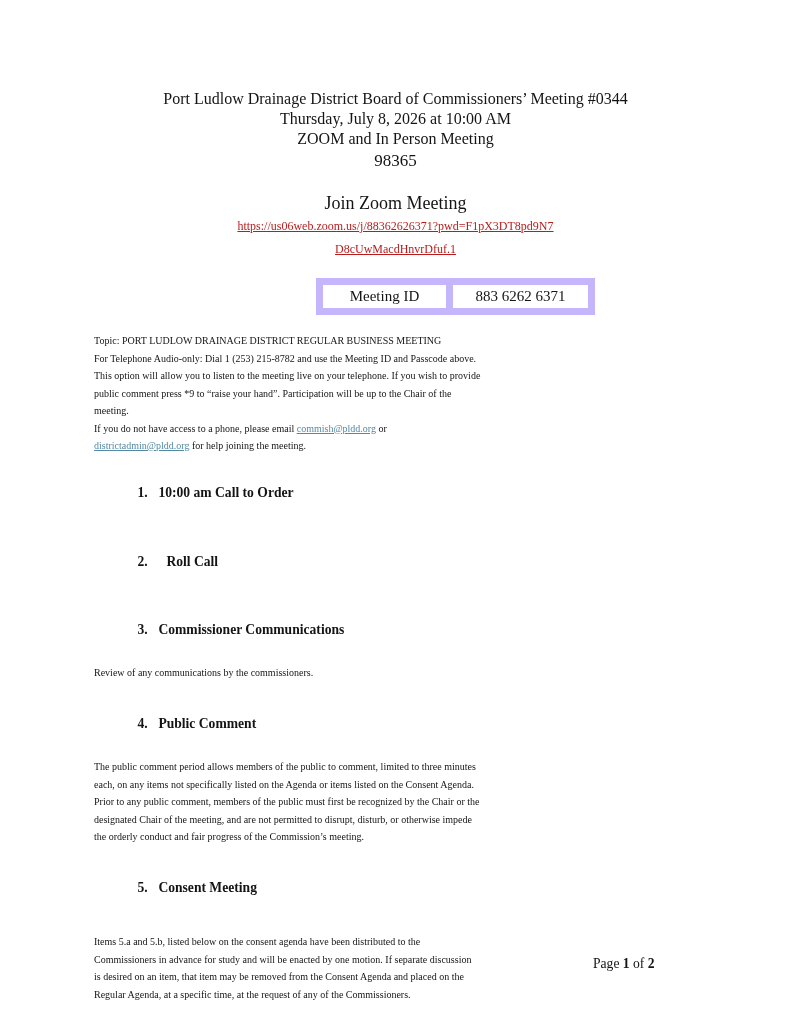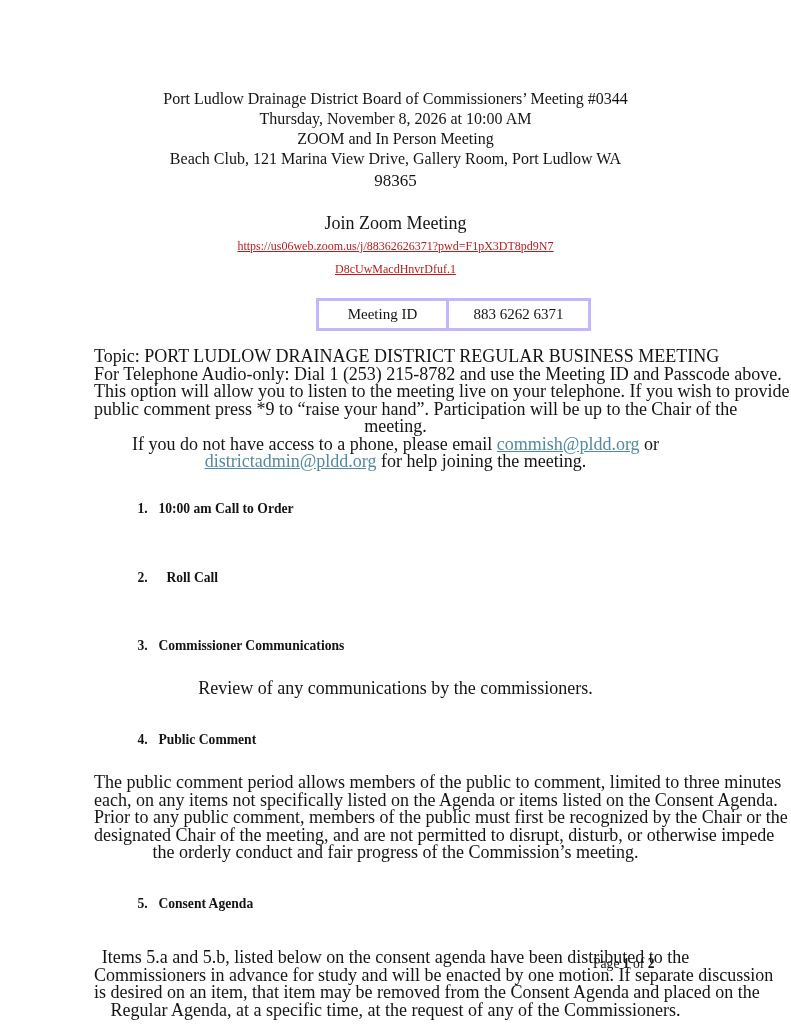--- a/index.html
+++ b/index.html
@@ -35,35 +35,34 @@
   }
   .zoom-link span { display: block; }
 
   
   .zoom-table {
     border-collapse: collapse;
     border: 2px solid #000;
     margin: 17px 0 0 222px;
   }
   .zoom-table td {
-    border: 3px solid #c4b5fd;
+    border: 7px solid #c4b5fd;
     text-align: center;
     font-size: 15px;
     height: 30px;
     vertical-align: middle;
   }
   .zoom-table .c1 { width: 130px; }
   .zoom-table .c2 { width: 142px; }
 
   
   .body-text {
-    font-size: 18px;
+    font-size: 10px;
     line-height: 17.5px;
     white-space: pre;
-    text-align: center;
   }
   .topic-block { margin-top: 17px; }
   .email-link {
     color: #5389a3;
     text-decoration: underline;
     cursor: pointer;
     margin-top: 48px;
   }
 
   
@@ -92,23 +91,22 @@
   }
 </style>
 </head>
 <body>
 
 <div class="page">
   <div class="content">
 
     <div class="doc-header">
       <div class="t-line">Port Ludlow Drainage District Board of Commissioners’ Meeting #0344</div>
-      <div class="t-line">Thursday, November 8, 2026 at 10:00 AM</div>
+      <div class="t-line">Thursday, July 8, 2026 at 10:00 AM</div>
       <div class="t-line">ZOOM and In Person Meeting</div>
-      <div class="t-line">Beach Club, 121 Marina View Drive, Gallery Room, Port Ludlow WA</div>
       <div class="t-zip">98365</div>
     </div>
 
     <div class="zoom-section">
       <div class="zoom-heading">Join Zoom Meeting</div>
       <a class="zoom-link">
         <span>https://us06web.zoom.us/j/88362626371?pwd=F1pX3DT8pd9N7</span>
         <span>D8cUwMacdHnvrDfuf.1</span>
       </a>
     </div>
@@ -146,21 +144,21 @@
     <div class="agenda-item">
       <span class="num">4.</span><span>Public Comment</span>
     </div>
     <div class="body-text item-body">The public comment period allows members of the public to comment, limited to three minutes
 each, on any items not specifically listed on the Agenda or items listed on the Consent Agenda.
 Prior to any public comment, members of the public must first be recognized by the Chair or the
 designated Chair of the meeting, and are not permitted to disrupt, disturb, or otherwise impede
 the orderly conduct and fair progress of the Commission’s meeting.</div>
 
     <div class="agenda-item">
-      <span class="num">5.</span><span>Consent Agenda</span>
+      <span class="num">5.</span><span>Consent Meeting</span>
     </div>
     <div class="body-text item-body-gap">Items 5.a and 5.b, listed below on the consent agenda have been distributed to the
 Commissioners in advance for study and will be enacted by one motion. If separate discussion
 is desired on an item, that item may be removed from the Consent Agenda and placed on the
 Regular Agenda, at a specific time, at the request of any of the Commissioners.</div>
 
   </div>
 
   <div class="footer"><span>Page </span><span class="bold">1</span><span> of </span><span class="bold">2</span></div>
 </div>

